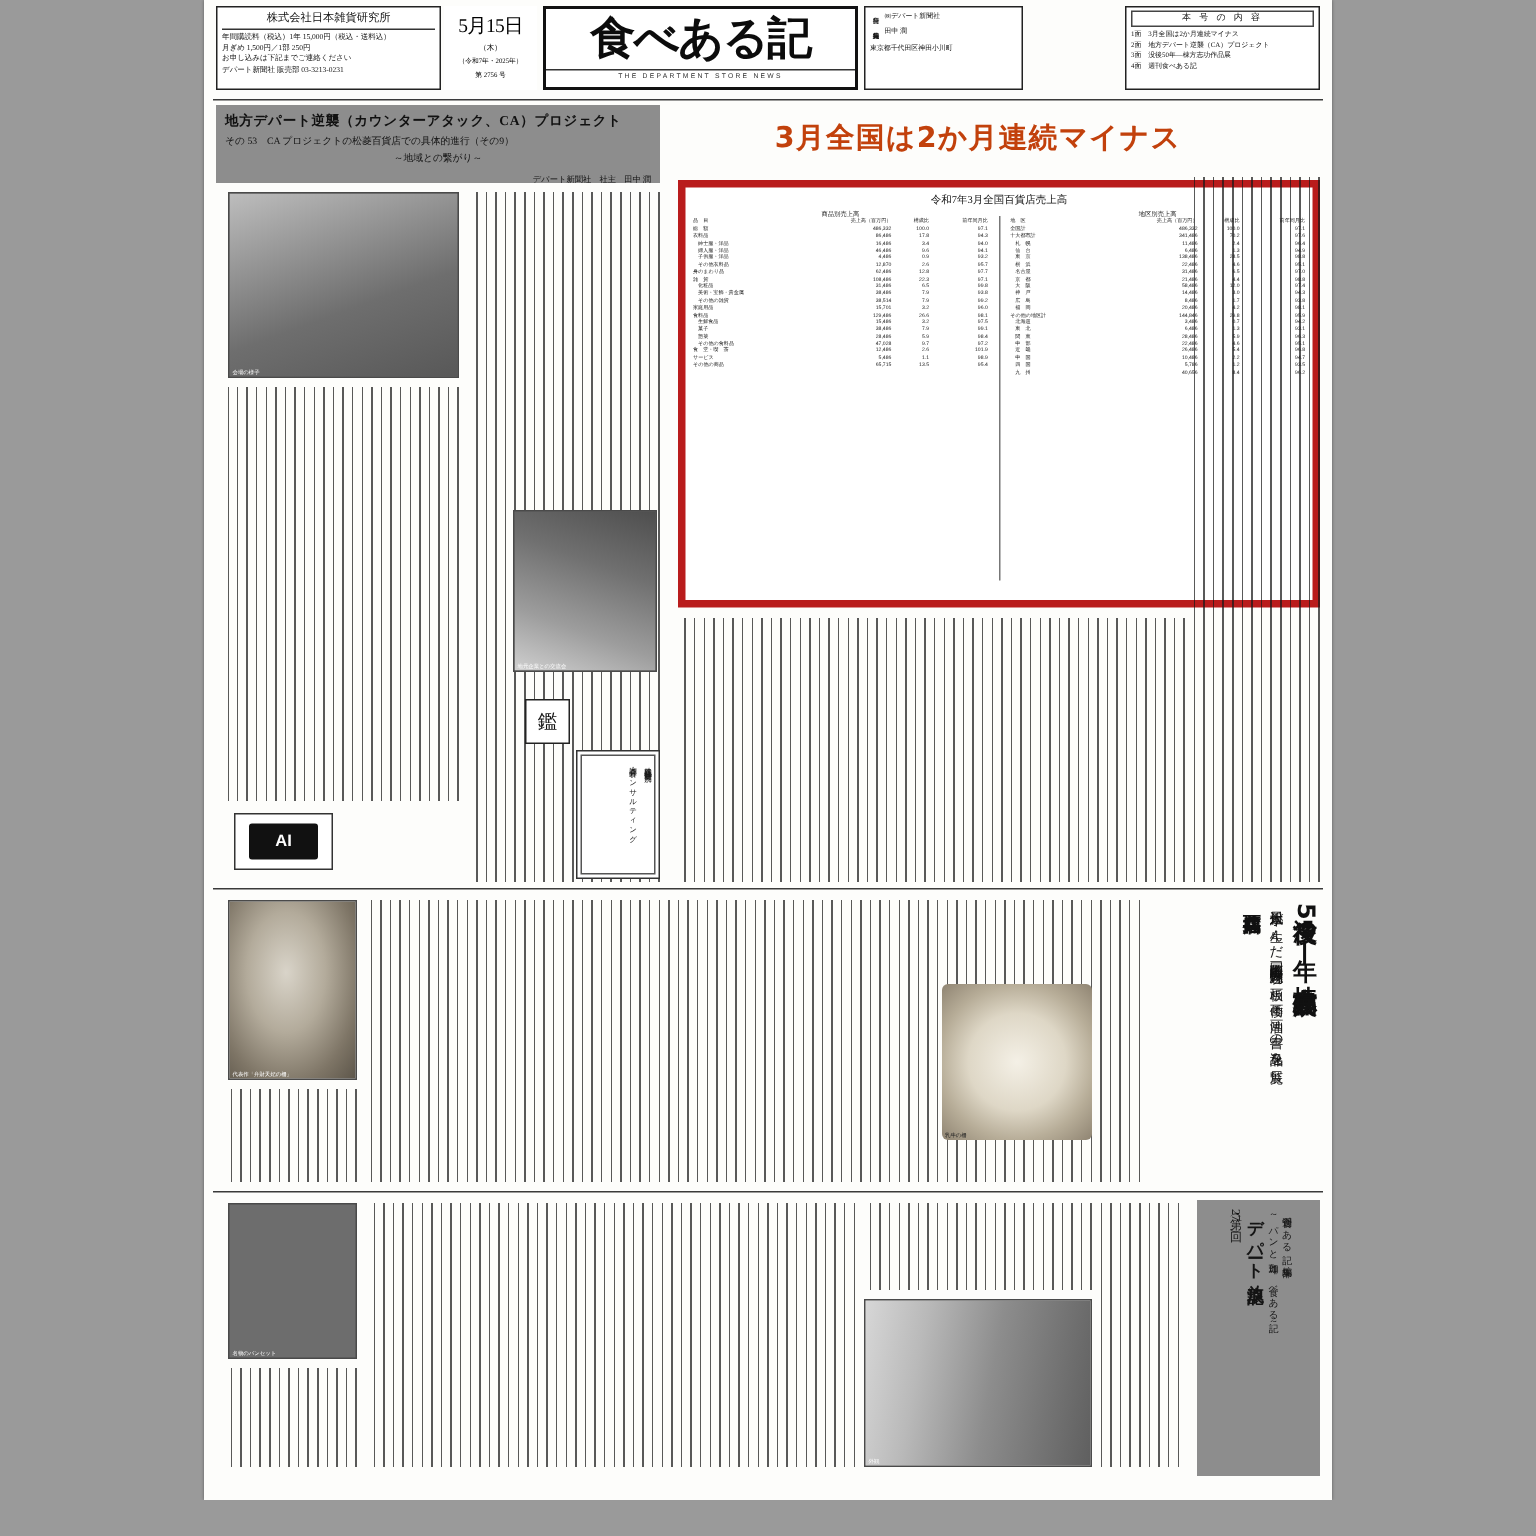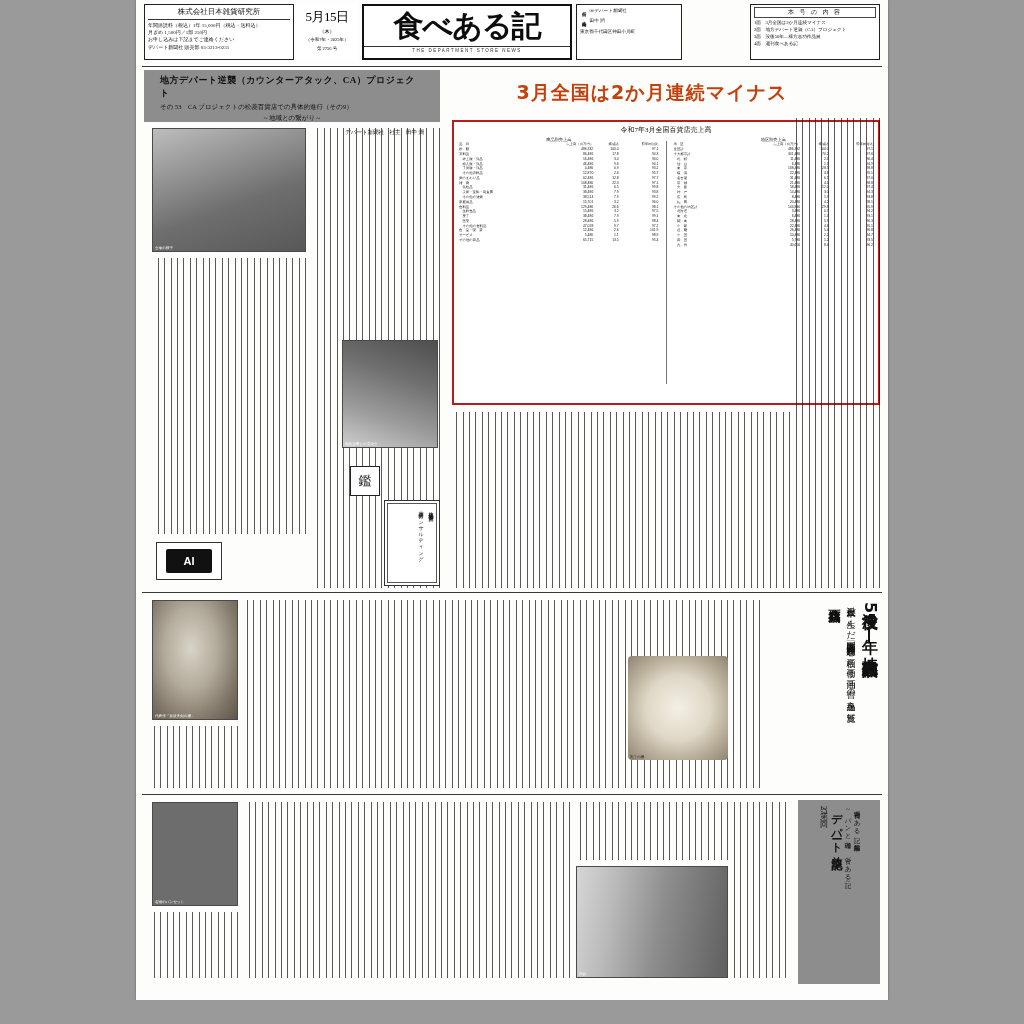--- a/index.html
+++ b/index.html
@@ -142,21 +142,21 @@
   .rule-v { position: absolute; width: 1px; background: #3a3a3a; }
   .rule-h { position: absolute; height: 1px; background: #3a3a3a; }
 
   
   .ca-head {
     position: absolute;
     left: 8px; top: 70px; width: 296px; height: 52px;
     background: #8d8d8d;
     color: #111;
     box-sizing: border-box;
-    padding: 4px 16px;
+    padding: 4px 6px;
   }
   .ca-head .l1 { font-size: 9px; font-weight: bold; letter-spacing: .5px; }
   .ca-head .l2 { font-size: 6.5px; margin-top: 3px; }
   .ca-head .l3 { font-size: 6.5px; margin-top: 2px; text-align: center; }
   .ca-head .l4 { font-size: 5.5px; margin-top: 6px; text-align: right; }
 
   .photo {
     position: absolute;
     background: #6d6d6d;
     overflow: hidden;
@@ -206,21 +206,21 @@
     font-size: 19px;
     letter-spacing: 1px;
     color: #c2410c;
     text-align: center;
     line-height: 44px;
     white-space: nowrap;
   }
   .stat-box {
     position: absolute;
     left: 316px; top: 120px; width: 428px; height: 285px;
-    border: 2px solid #b91c1c;
+    border: 5px solid #b91c1c;
     box-sizing: border-box;
     background: #fff;
   }
   .stat-title {
     text-align: center;
     font-size: 7px;
     padding-top: 3px;
     color: #111;
   }
   .stat-cols { display: flex; height: 255px; }

